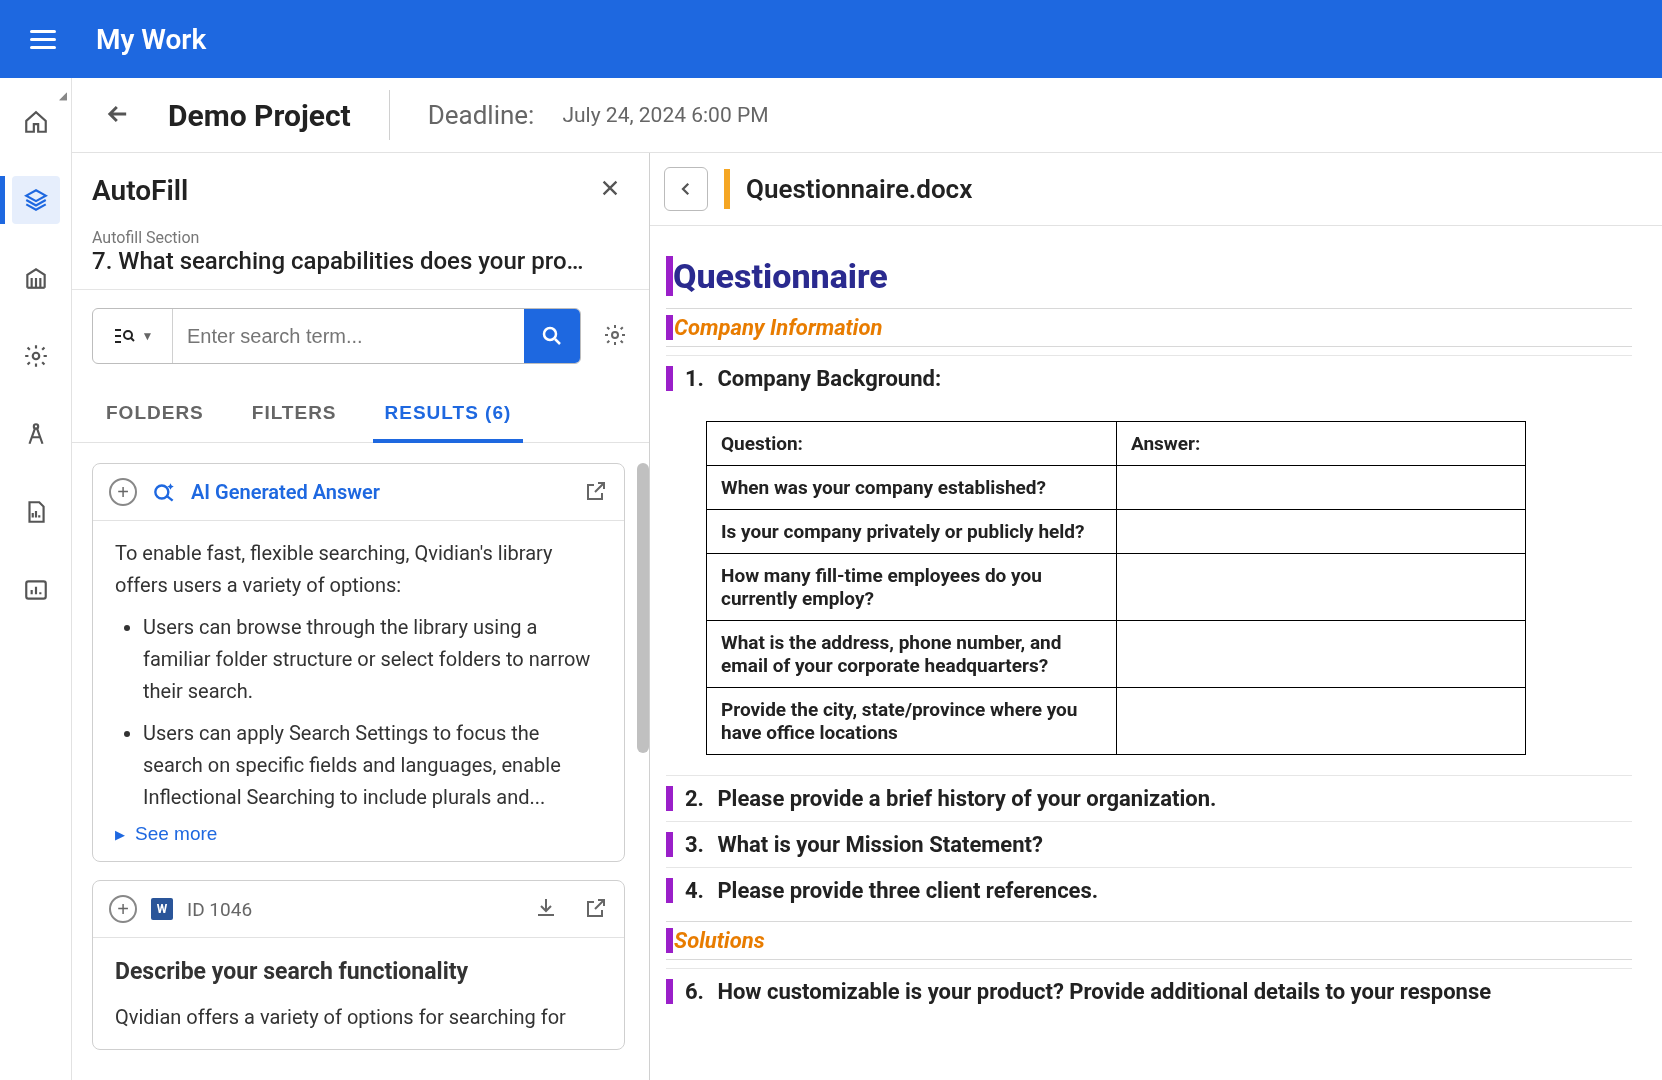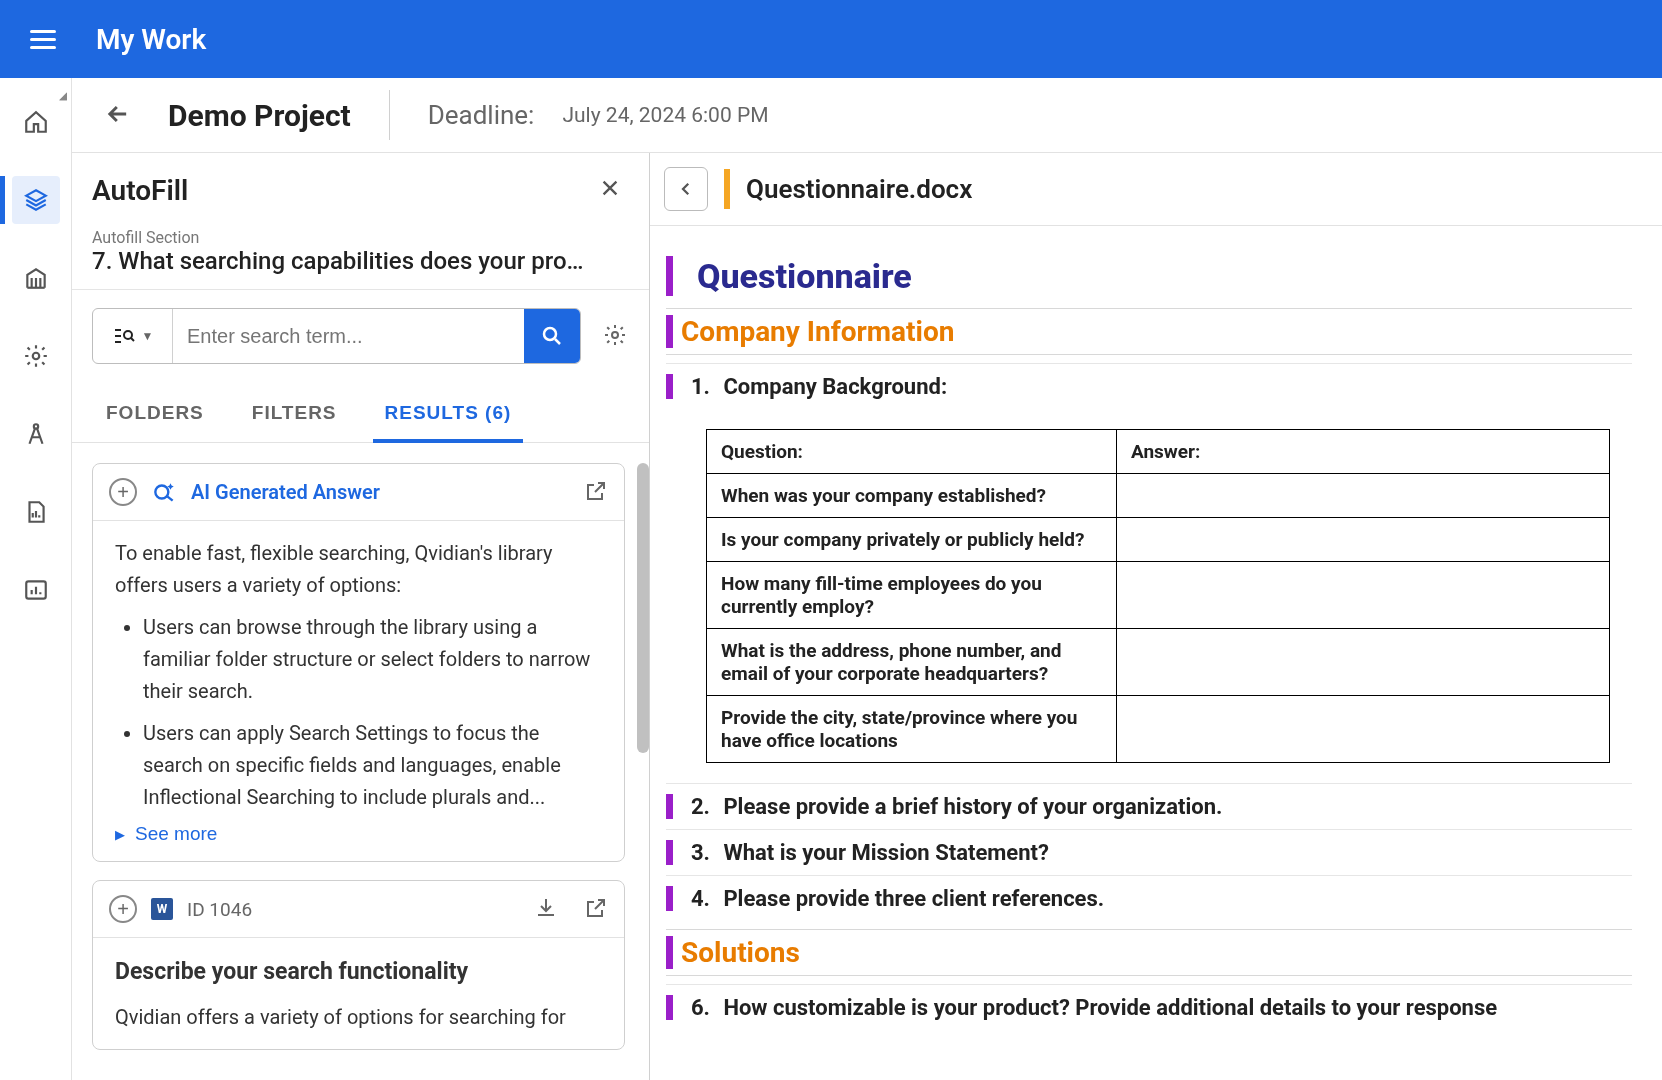--- a/index.html
+++ b/index.html
@@ -81,28 +81,28 @@
 
   
   .doc-pane { flex: 1; display: flex; flex-direction: column; overflow: hidden; }
   .doc-head-row { display: flex; align-items: center; gap: 16px; padding: 14px 8px 14px 14px; border-bottom: 1px solid #e2e2e2; }
   .collapse-btn { width: 44px; height: 44px; border: 1px solid #bbb; border-radius: 6px; background: #fff; display: flex; align-items: center; justify-content: center; cursor: pointer; color: #555; font-size: 20px; }
   .orange-bar { width: 6px; height: 40px; background: #f5a623; }
   .doc-title { font-size: 26px; font-weight: 600; }
 
   .doc-scroll { flex: 1; overflow-y: auto; padding: 30px 30px 30px 16px; }
   .doc-content { border-left: 0; }
-  .doc-h1 { color: #2a2a8f; font-size: 34px; font-weight: 800; border-left: 7px solid #9a1fc9; padding-left: 24px; margin-bottom: 12px; }
+  .doc-h1 { color: #2a2a8f; font-size: 34px; font-weight: 800; border-left: 7px solid #9a1fc9; padding-left: 0; margin-bottom: 12px; }
   .section-bar { border-top: 1px solid #d8d8d8; border-bottom: 1px solid #d8d8d8; padding: 6px 0 6px 0; margin: 8px 0; }
-  .orange-h { color: #e87c00; font-size: 28px; font-weight: 700; border-left: 7px solid #9a1fc9; padding-left: 8px; }
+  .orange-h { color: #e87c00; font-size: 22px; font-weight: 700; border-left: 7px solid #9a1fc9; padding-left: 1px; font-style: italic; }
   .q-row { border-top: 1px solid #e6e6e6; padding: 10px 0 10px 0; }
-  .q-row-inner { border-left: 7px solid #9a1fc9; padding-left: 18px; }
+  .q-row-inner { border-left: 7px solid #9a1fc9; padding-left: 12px; }
   .q-num { font-size: 22px; font-weight: 700; }
   .q-table-wrap { padding: 20px 40px 20px 40px; }
-  .q-table { border-collapse: collapse; width: 904px; }
+  .q-table { border-collapse: collapse; width: 820px; }
   .q-table td { border: 1.5px solid #000; padding: 10px 14px; font-size: 19px; vertical-align: top; }
   .q-table td:first-child { width: 410px; font-weight: 700; }
   .q-table tr.hdr td { font-weight: 700; }
 </style>
 </head>
 <body>
 
 <div class="topbar">
   <button class="menu-btn">
     <span class="bar"></span>

